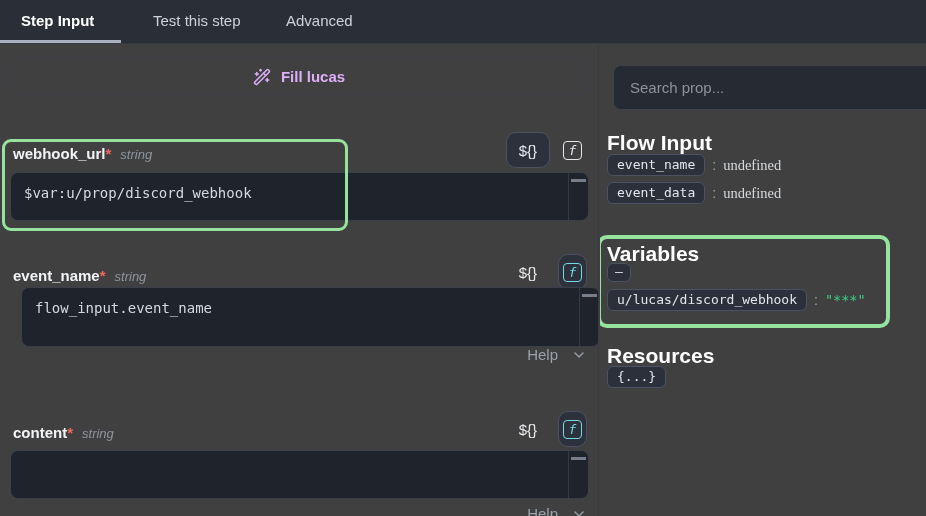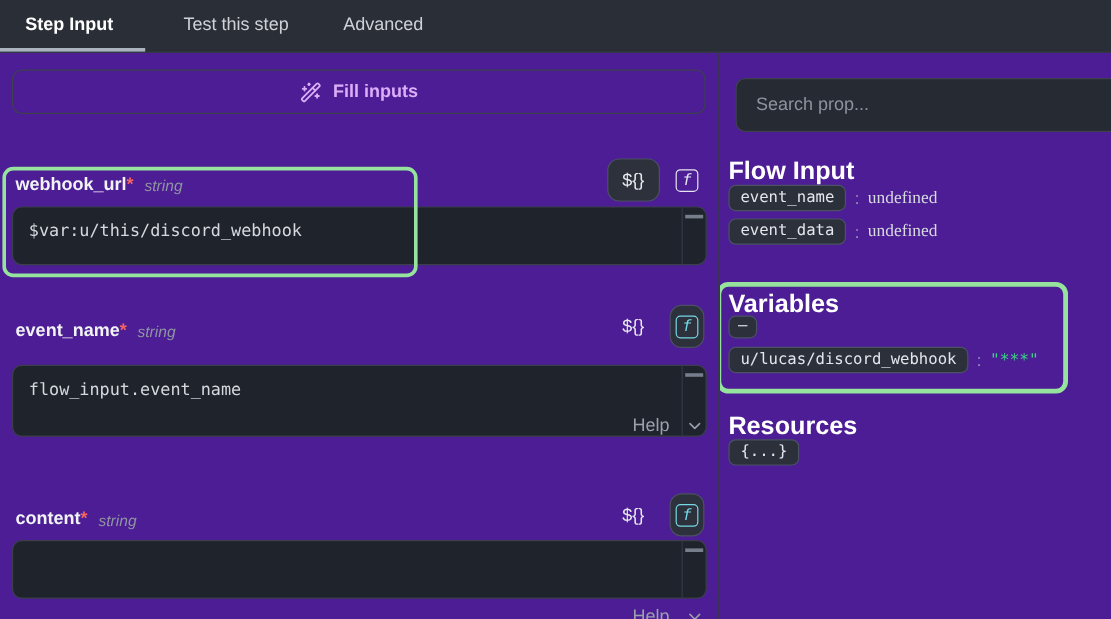--- a/index.html
+++ b/index.html
@@ -1,19 +1,19 @@
 <!DOCTYPE html>
 <html><head>
 <meta charset="utf-8">
 <style>
   * { margin:0; padding:0; box-sizing:border-box; }
   html,body { background:#15171c; }
   .app {
     position:relative; width:926px; height:516px; overflow:hidden;
-    background:#4c1d95; font-family:"Liberation Sans","DejaVu Sans",sans-serif;
+    background:#404040; font-family:"Liberation Sans","DejaVu Sans",sans-serif;
     color:#eef0f3;
   }
   
   .topbar {
     position:absolute; left:0; top:0; width:926px; height:44px;
     background:#2a2e37; border-bottom:1px solid #363b46;
   }
   .tab { position:absolute; top:12px; font-size:15px; color:#ced2d8; cursor:pointer; }
   .tab.active { color:#ffffff; font-weight:bold; }
   .tab-underline {
@@ -111,58 +111,58 @@
           <path d="M21.64 3.64l-1.28-1.28a1.21 1.21 0 0 0-1.72 0L2.36 18.64a1.21 1.21 0 0 0 0 1.72l1.28 1.28a1.2 1.2 0 0 0 1.72 0L21.64 5.36a1.2 1.2 0 0 0 0-1.72Z"></path>
           <path d="m14 7 3 3"></path>
             <path d="M5 6v4"></path>
             <path d="M19 14v4"></path>
             <path d="M10 2v2"></path>
             <path d="M7 8H3"></path>
             <path d="M21 16h-4"></path>
             <path d="M11 3H9"></path>
         </svg>
       </span>
-      <span class="label">Fill inputs</span>
+      <span class="label">Fill lucas</span>
     </button>
 
     <div class="highlight-box" style="left:2px; top:95px; width:346px; height:92px;"></div>
 
     <div class="field-label" style="top:101px;">
       <span class="fname">webhook_url</span>
         <span class="freq">*</span>
       <span class="ftype">string</span>
     </div>
 
     <div class="mode-group" style="top:88px;">
       <div class="mode-btn selected">${}</div>
       <div class="mode-btn" style="padding:0 4px;">
         <span class="fbox">f</span>
       </div>
     </div>
 
     <div class="code-area" style="top:128px; height:49px;">
-      <div class="code-text">$var:u/this/discord_webhook</div>
+      <div class="code-text">$var:u/prop/discord_webhook</div>
       <div class="scroll-sep"></div>
       <div class="scroll-dash"></div>
     </div>
 
     <div class="field-label" style="top:223px;">
       <span class="fname">event_name</span>
         <span class="freq">*</span>
       <span class="ftype">string</span>
     </div>
 
     <div class="mode-group" style="top:210px;">
       <div class="mode-btn">${}</div>
       <div class="mode-btn selected" style="padding:0 4px;">
         <span class="fbox cyan">f</span>
       </div>
     </div>
 
-    <div class="code-area" style="top:260px; height:60px;">
+    <div class="code-area" style="top:243px; height:60px;margin-left:11px;">
       <div class="code-text">flow_input.event_name</div>
       <div class="scroll-sep"></div>
       <div class="scroll-dash"></div>
     </div>
 
     <div class="help-row" style="top:302px;">
       <span>Help</span>
       <span style="display:flex;">
         <svg viewBox="0 0 24 24" fill="none" stroke-width="2" stroke-linecap="round" stroke-linejoin="round">
             <polyline points="6 9 12 15 18 9"></polyline>

